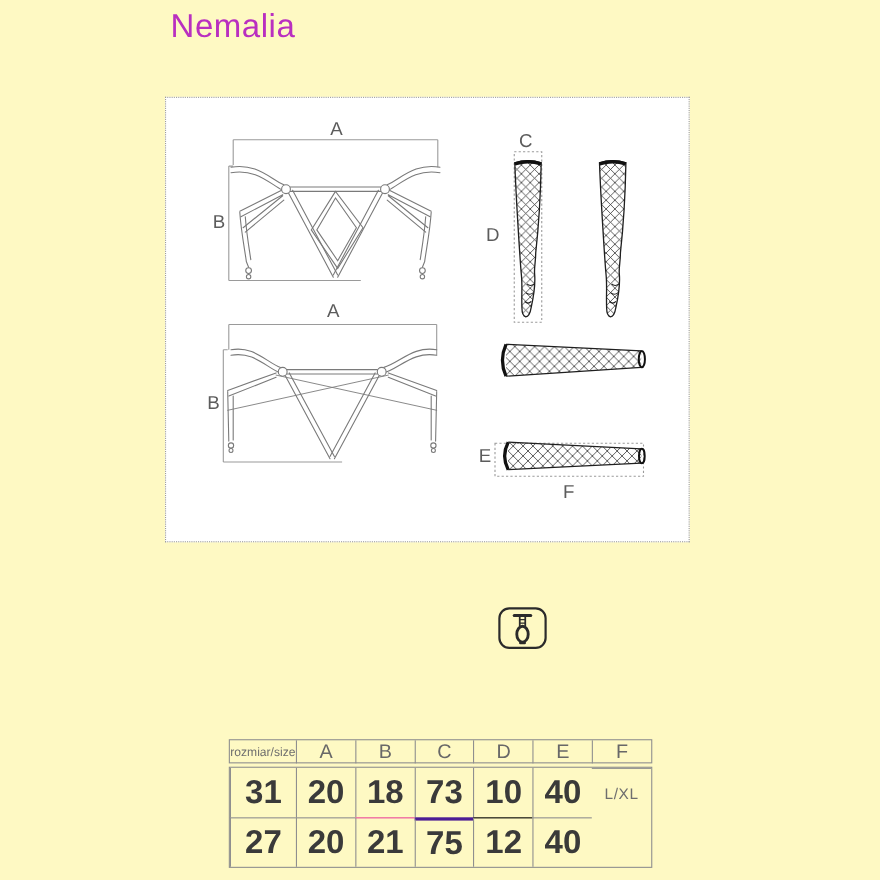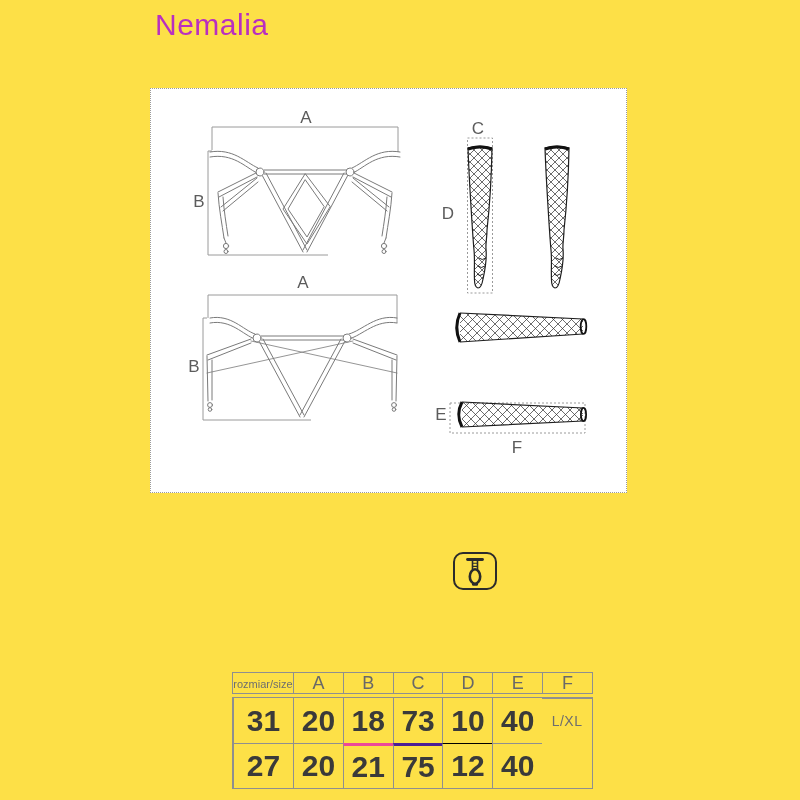--- a/index.html
+++ b/index.html
@@ -1,18 +1,18 @@
 <!DOCTYPE html>
 <html><head>
 <meta charset="utf-8">
 <style>
   * { margin:0; padding:0; box-sizing:border-box; }
   html,body { background:#ffffff; }
   body { font-family:"Liberation Sans","DejaVu Sans",sans-serif; }
-  #canvas { position:relative; width:800px; height:800px; background:#fde047; overflow:hidden; }
+  #canvas { position:relative; width:800px; height:800px; background:#fef9c3; overflow:hidden; }
 
   .page-title {
     position:absolute; left:155px; top:8px;
     font-size:30px; font-weight:400; letter-spacing:.5px;
     color:#b92fc0;
   }
 
   .diagram-panel {
     position:absolute; left:150px; top:88px; width:477px; height:405px;
     border:1px dotted #9b9b9b; background:#ffffff;
@@ -26,21 +26,20 @@
   }
 
   .feature { position:absolute; text-align:center; }
   .feature-caption { margin-top:10px; font-size:11px; line-height:13.5px; color:#2e2e2e; letter-spacing:.2px; }
 
   
   .size-table { position:absolute; left:208px; top:672px; width:385px; }
   .tbl-grid {
     display:grid; grid-template-columns:60px repeat(6,1fr);
     border:1px solid #8f8f8f;
-    margin-left:24px;
   }
   .tbl-header { height:22px; }
   .tbl-body { margin-top:3px; }
   .cell {
     display:flex; align-items:center; justify-content:center;
     border-left:1px solid #8f8f8f;
   }
   .cell.first { border-left:none; }
   .hdr-size { font-size:11px; color:#6e6e6e; }
   .hdr-letter { font-size:18px; color:#686868; }
@@ -195,20 +194,20 @@
       <div class="cell body-cell num">31</div>
       <div class="cell body-cell num">20</div>
       <div class="cell body-cell num">18</div>
       <div class="cell body-cell num">73</div>
       <div class="cell body-cell num">10</div>
       <div class="cell body-cell num">40</div>
 
       <div class="cell first body-cell size-label row2-cell" style="border-top:1px solid #8f8f8f;">L/XL</div>
       <div class="cell body-cell num" style="border-top:1px solid #8f8f8f;">27</div>
       <div class="cell body-cell num" style="border-top:1px solid #8f8f8f;">20</div>
-      <div class="cell body-cell num" style="border-top:3px solid #ec4899;">21</div>
+      <div class="cell body-cell num" style="border-top:1px solid #ec4899;">21</div>
       <div class="cell body-cell num" style="border-top:3px solid #4c1d95;">75</div>
       <div class="cell body-cell num" style="border-top:1px solid #000000;">12</div>
       <div class="cell body-cell num" style="border-top:1px solid #8f8f8f;">40</div>
     </div>
   </div>
 
 </div>
 
 </body></html>

